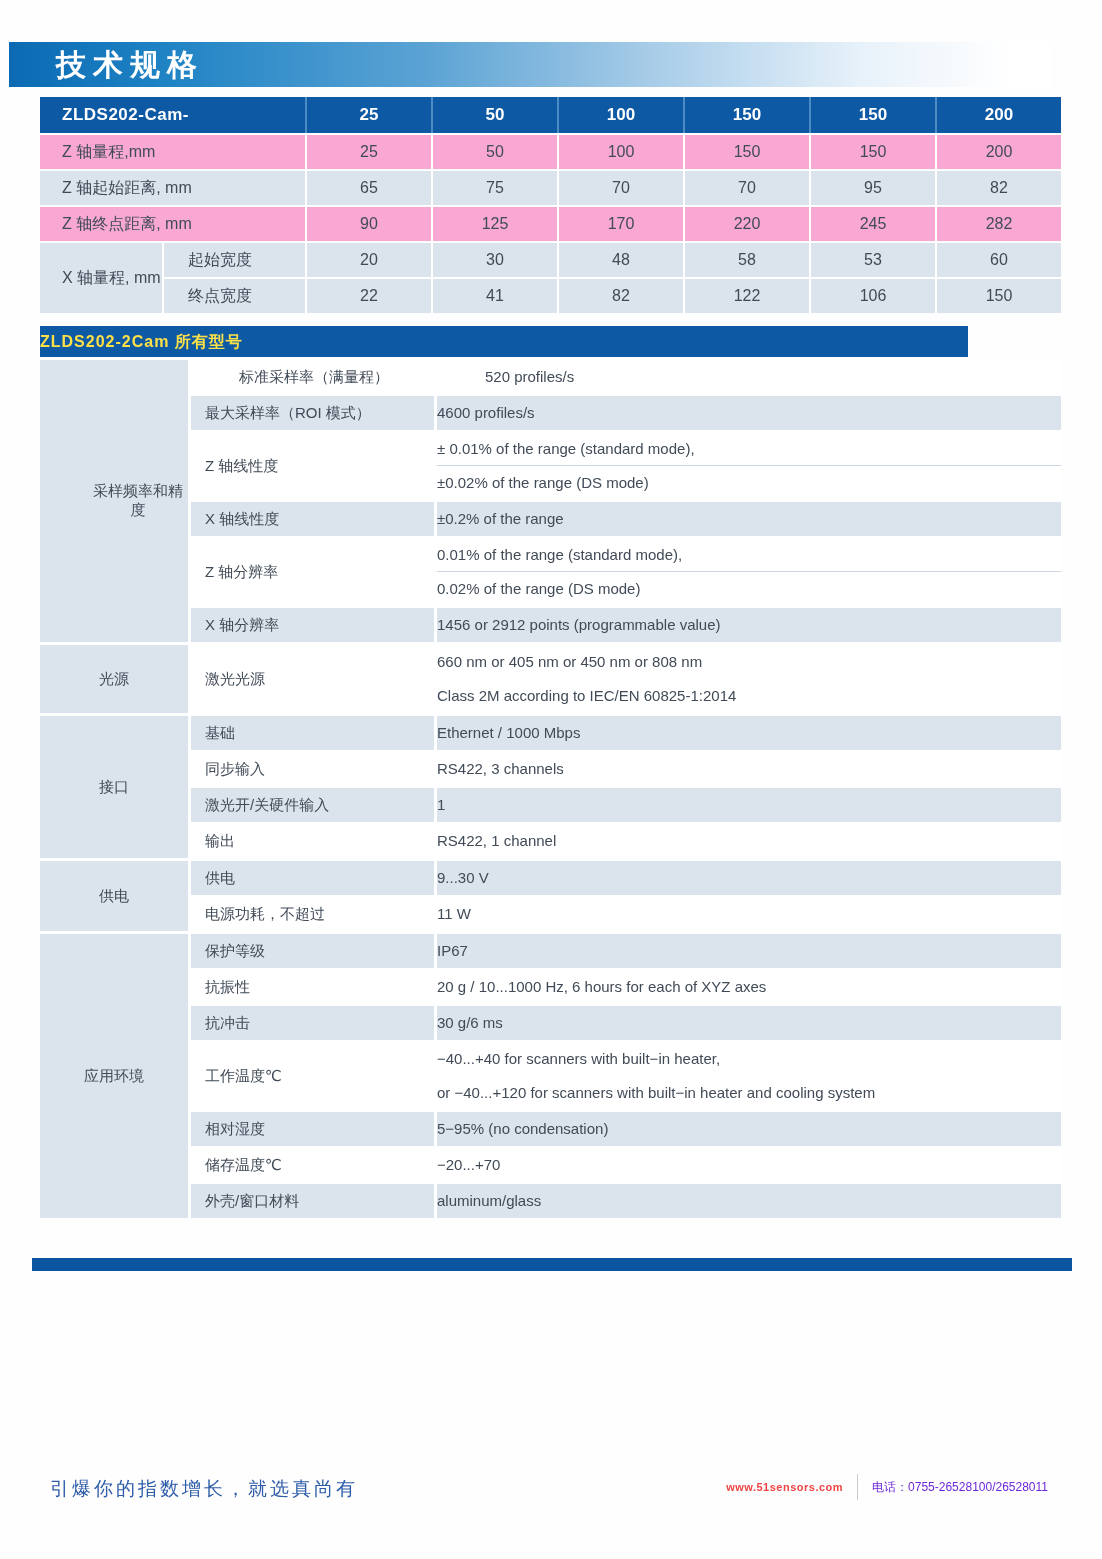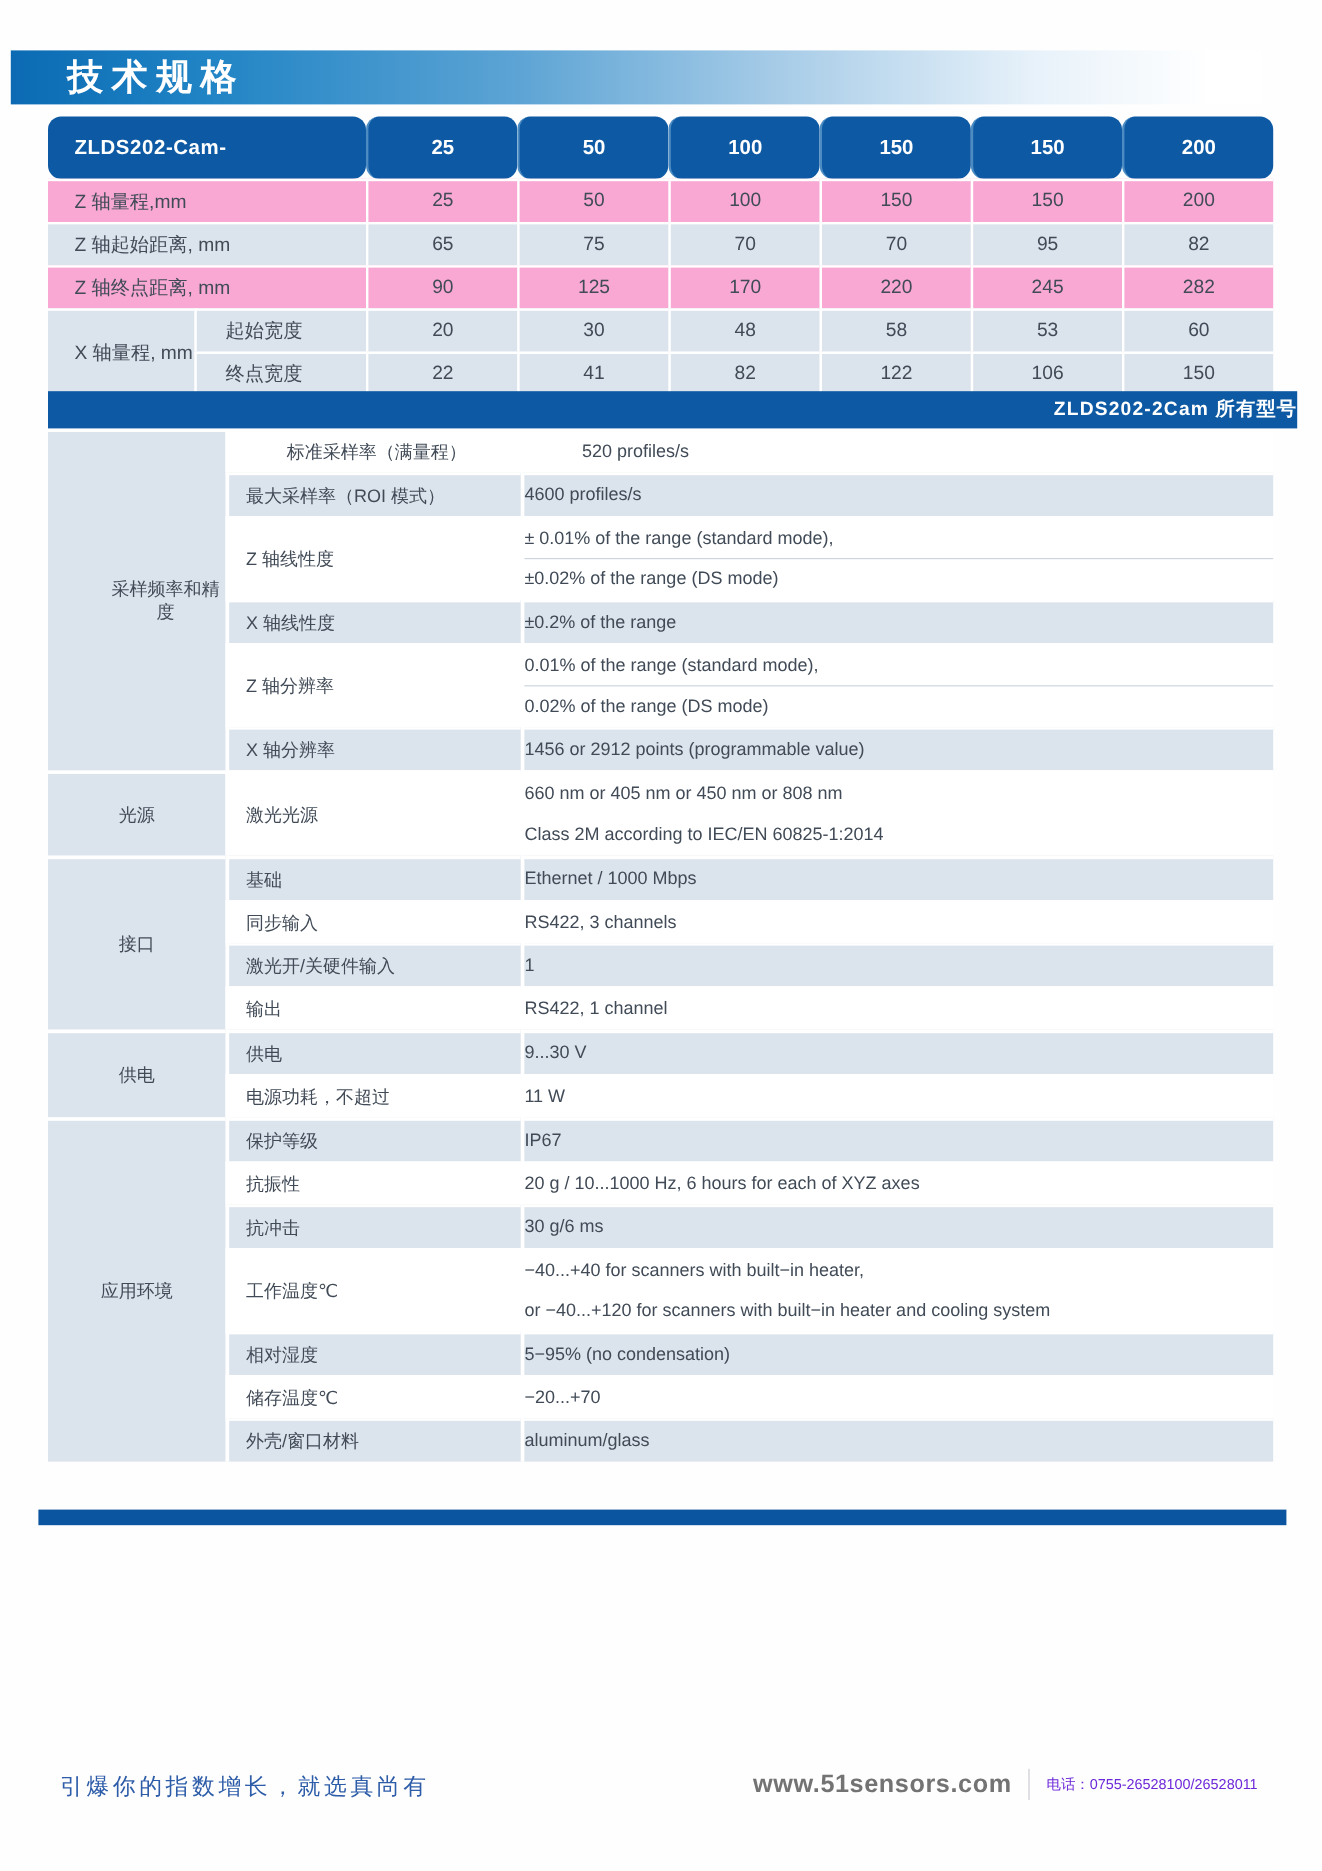--- a/index.html
+++ b/index.html
@@ -9,51 +9,51 @@
 
   
   .title-bar{position:absolute;left:9px;top:42px;width:1043px;height:45px;
     background:linear-gradient(90deg,#0b6ab3 0%,#1f83c4 15%,#5ba3d4 40%,#a9cde8 62%,#e8f2fa 82%,#ffffff 96%);}
   .title-bar h1{font-size:30px;font-weight:bold;color:#fff;letter-spacing:7px;line-height:45px;padding-left:47px;}
 
   table{border-collapse:separate;border-spacing:0;table-layout:fixed;}
 
   
   .model-table{position:absolute;left:40px;top:97px;width:1021px;}
-  .model-table th{background:#0d59a3;color:#fff;font-size:17px;font-weight:bold;height:52px;text-align:center;border-radius:11px;}
+  .model-table th{background:#0d59a3;color:#fff;font-size:17px;font-weight:bold;height:36px;text-align:center;}
   .model-table th.main{text-align:left;padding-left:22px;letter-spacing:.5px;}
   .model-table th.v{border-left:2px solid #4c8cc2;}
   .model-table td{height:36px;font-size:16px;color:#414b57;text-align:center;border-top:2px solid #fff;background:#f9a8d4;}
   .model-table tr.sh td{background:#dbe3ec;}
   .model-table td.lbl{text-align:left;padding-left:22px;}
   .model-table td.v,.model-table td.sub{border-left:2px solid #fff;}
   .model-table td.sub{text-align:left;padding-left:24px;}
 
   
-  .band{position:absolute;left:40px;top:326px;width:1041px;height:31px;background:#0d59a3;
-    color:#ffffff;font-size:16px;font-weight:bold;text-align:right;line-height:31px;letter-spacing:1px;}
+  .band{position:absolute;left:40px;top:326px;width:928px;height:31px;background:#0d59a3;
+    color:#fde047;font-size:16px;font-weight:bold;text-align:left;line-height:31px;letter-spacing:1px;}
 
   
   .spec-table{position:absolute;left:40px;top:360px;width:1021px;}
   .spec-table td{background:#fff;color:#414b57;font-size:15px;vertical-align:middle;}
   .spec-table td.cat{background:#dbe3ec;text-align:center;}
   .spec-table td.slbl{padding-left:14px;border-left:3px solid #fff;}
   .spec-table td.sval{border-left:3px solid #fff;}
   .spec-table td.sh{background:#dbe3ec;}
   .spec-table .ln{height:34px;line-height:34px;}
   .spec-table .ln.dv{border-bottom:1px solid #cdd6e0;}
   .spec-table tr.r td{border-top:2px solid #fff;}
   .spec-table tr.sec td{border-top:3px solid #fff;}
   .spec-table tr.start td{border-top:0;padding-left:48px;}
 
   
   .bottom-rule{position:absolute;left:32px;top:1258px;width:1040px;height:13px;background:#0b55a0;}
   .footer-slogan{position:absolute;left:50px;top:1476px;font-size:19px;font-weight:normal;color:#2d5ca8;letter-spacing:3px;}
   .footer-contact{position:absolute;right:54px;top:1472px;height:30px;display:flex;align-items:center;}
-  .site{color:#737373;font-size:21px;font-weight:bold;letter-spacing:.5px;}
+  .site{color:#ef4444;font-size:11px;font-weight:bold;letter-spacing:.5px;}
   .vdiv{width:1px;height:26px;background:#c9ccd1;margin:0 14px;}
   .phone{color:#6d28d9;font-size:12px;}
 </style>
 </head>
 <body>
 
 <div class="page">
 
   <div class="title-bar">
     <h1>技术规格</h1>

